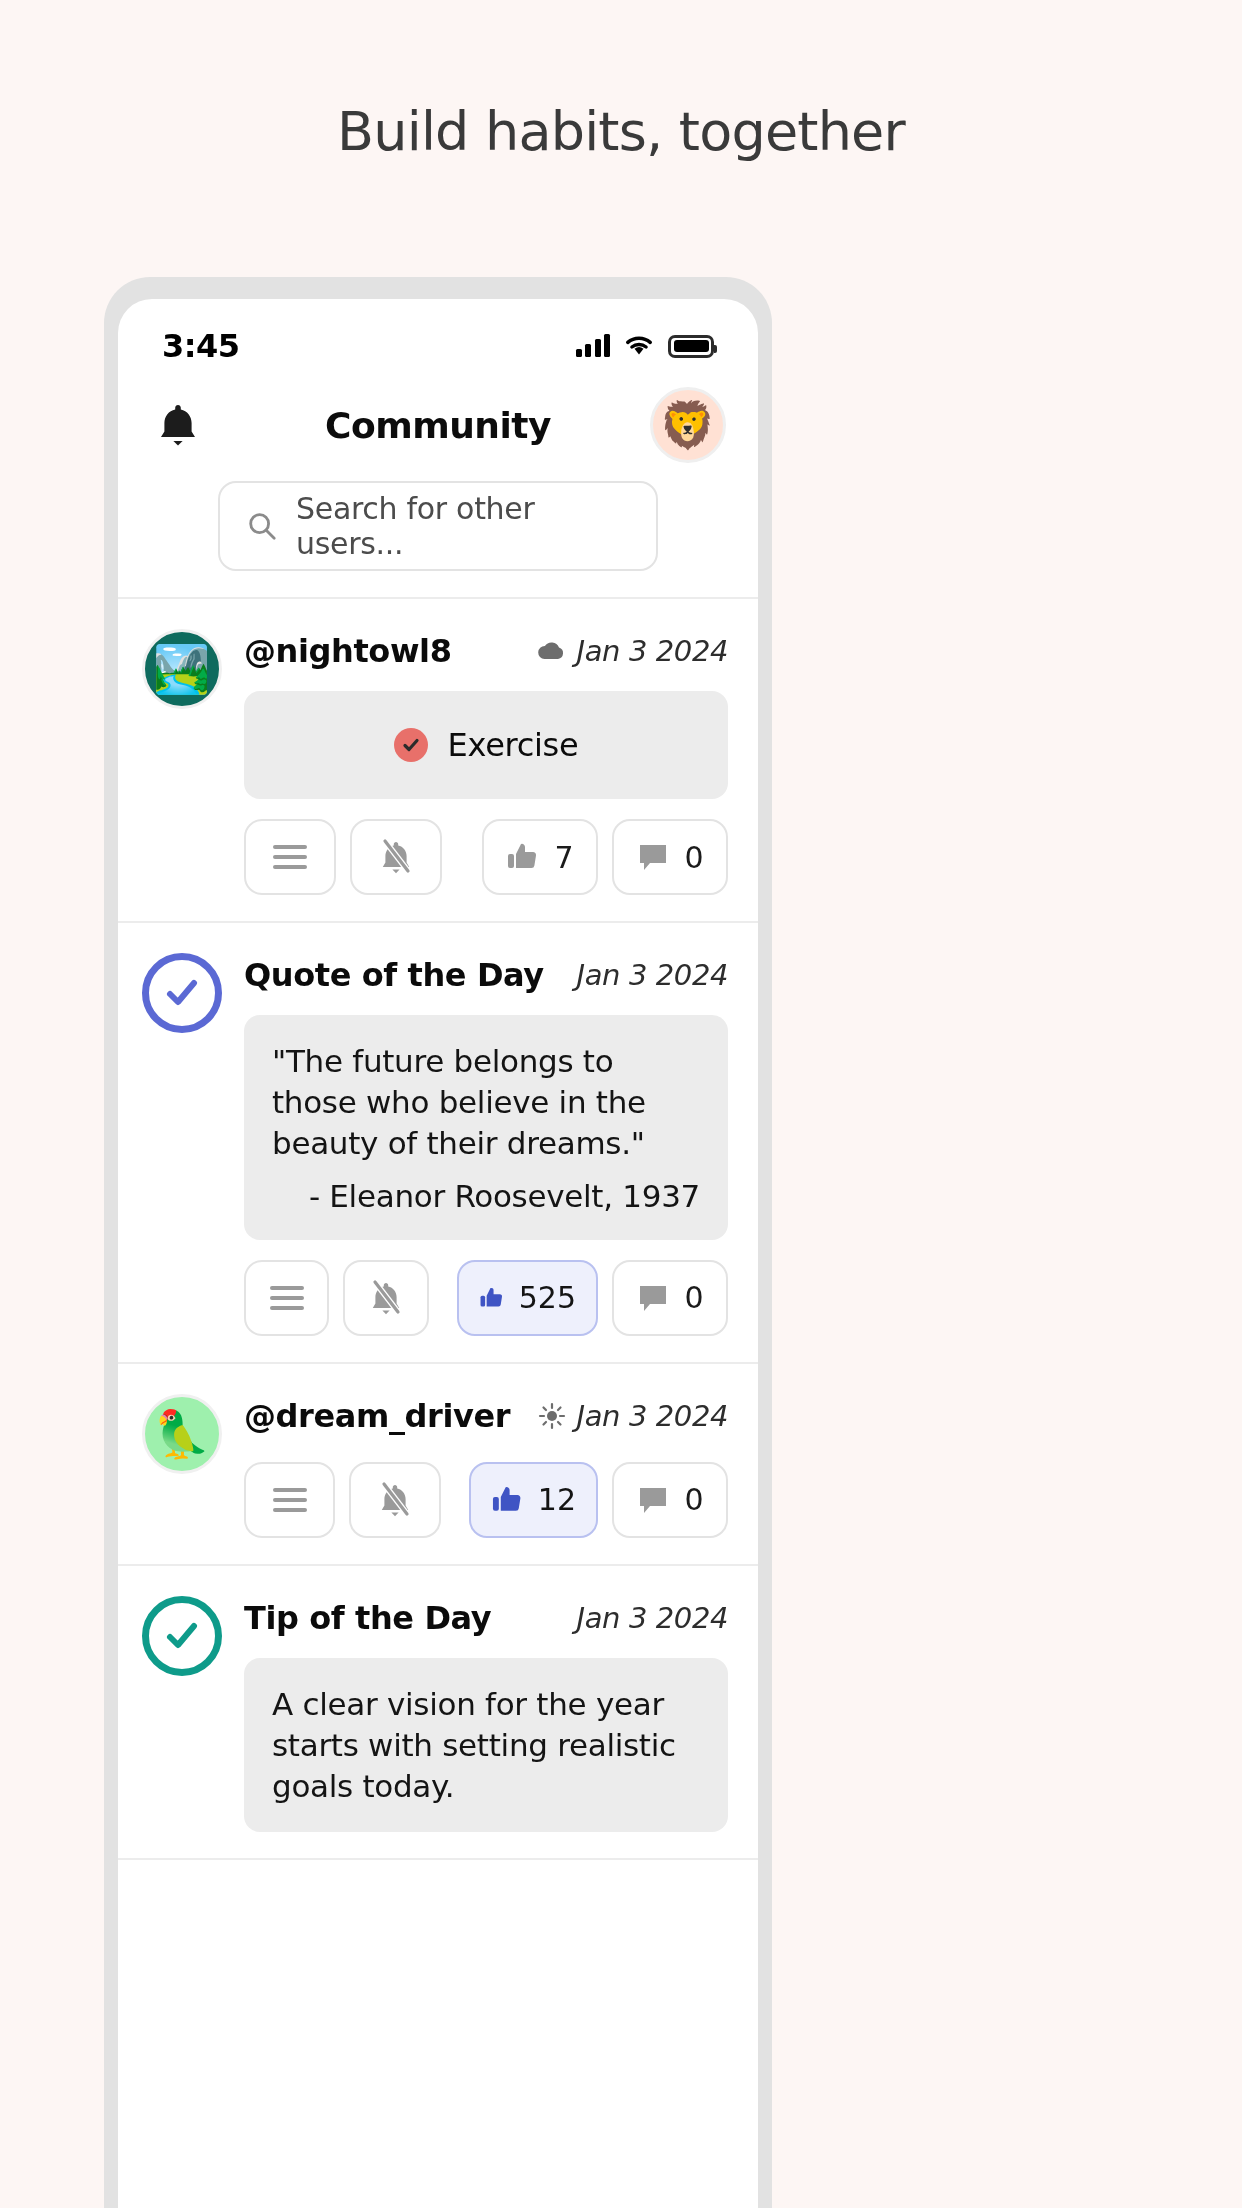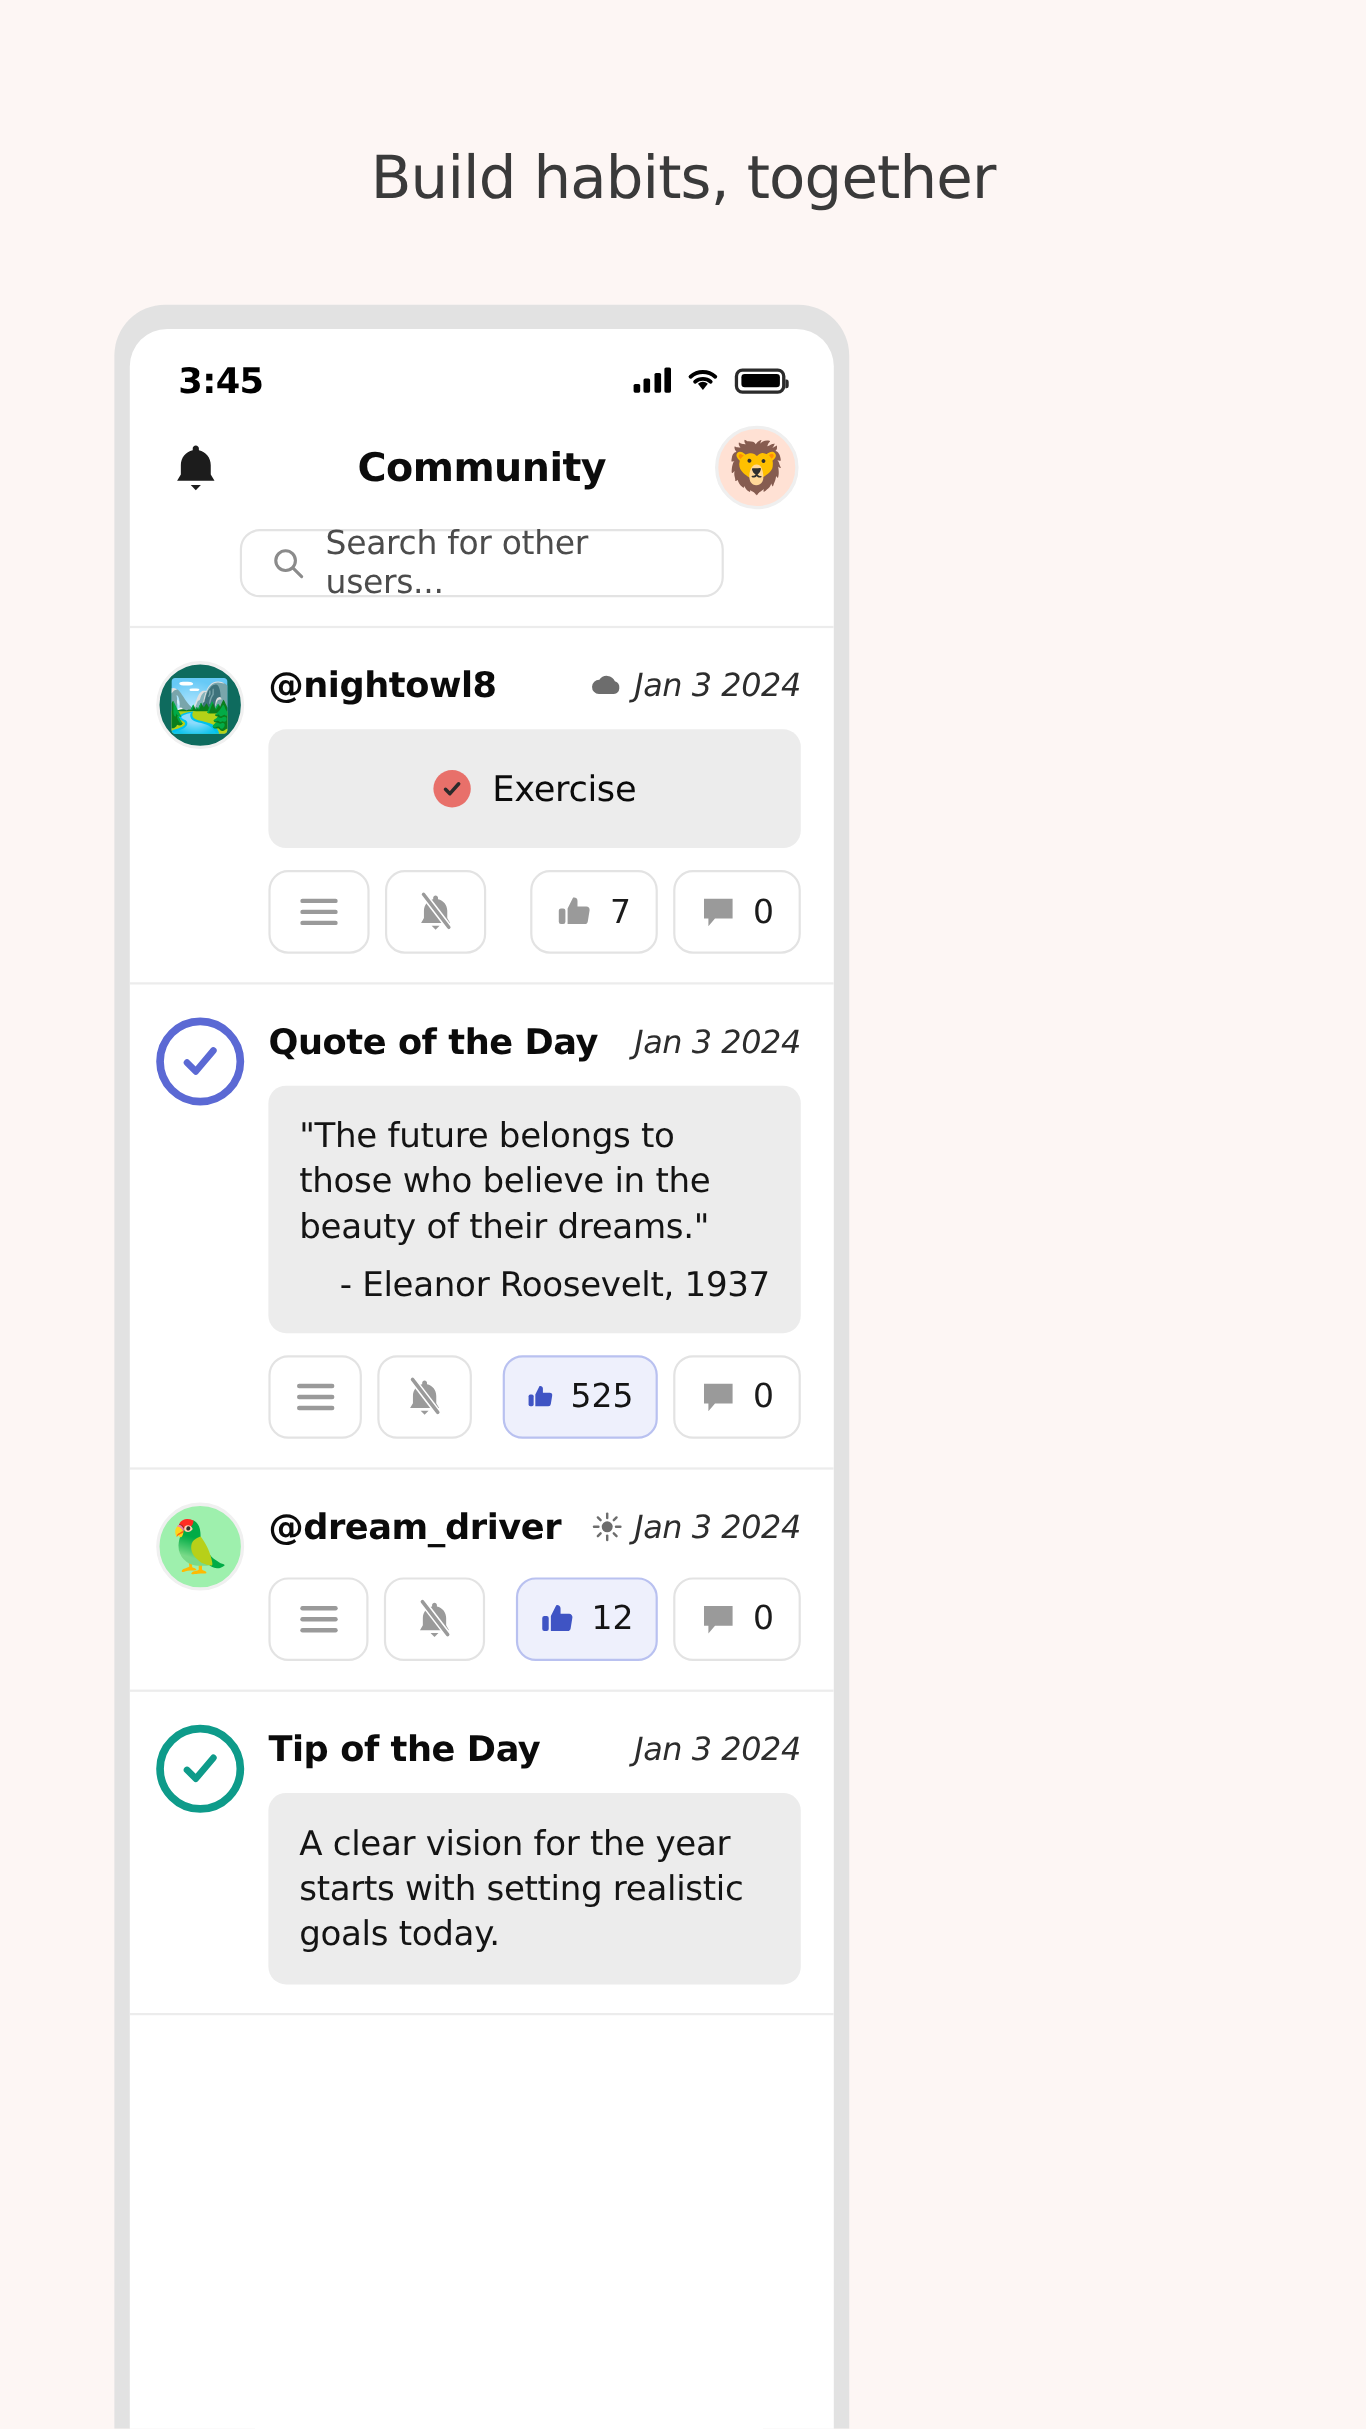--- a/index.html
+++ b/index.html
@@ -12,21 +12,21 @@
   .page { position: relative; width: 1242px; height: 2208px; background: #fdf6f4; }
 
   
   .promo { text-align: center; padding-top: 92px; }
   .promo-title {
     font-size: 72px; font-weight: 800; color: #0b0b0b;
     letter-spacing: -1.5px; line-height: 1.05;
     font-family: "DejaVu Sans", sans-serif;
   }
   .promo-sub {
-    margin-top: 38px;
+    margin-top: 8px;
     font-size: 54px; font-weight: 500; color: #3a3a3a;
     letter-spacing: -0.8px;
     font-family: "DejaVu Sans", sans-serif;
   }
 
   
   .phone {
     position: absolute; left: 104px; top: 277px;
     width: 668px; height: 1931px;
     background: #e2e2e2;
@@ -84,21 +84,21 @@
     margin-left: auto; width: 76px; height: 76px; border-radius: 50%;
     background: #ffe1d4; border: 3px solid #efefef;
     display: flex; align-items: center; justify-content: center;
     overflow: hidden; z-index: 2;
   }
   .avatar-btn .emoji { font-size: 46px; line-height: 1; }
 
   
   .search-wrap { padding: 8px 100px 26px 100px; }
   .search-box {
-    height: 62px; border: 2px solid #e3e3e3; border-radius: 18px;
+    height: 90px; border: 2px solid #e3e3e3; border-radius: 18px;
     display: flex; align-items: center; gap: 18px; padding: 0 26px;
     background: #fff;
   }
   .search-ph { font-size: 30px; color: #4c4c4c; letter-spacing: -0.3px;
     font-family: "DejaVu Sans", sans-serif; }
 
   
   .feed { border-top: 2px solid #ececec; }
   .post { padding: 26px 30px 26px 22px; border-bottom: 2px solid #ececec; display: flex; gap: 20px; }
   .post-avatar { width: 84px; flex: 0 0 84px; display: flex; justify-content: center; padding-top: 4px; }

